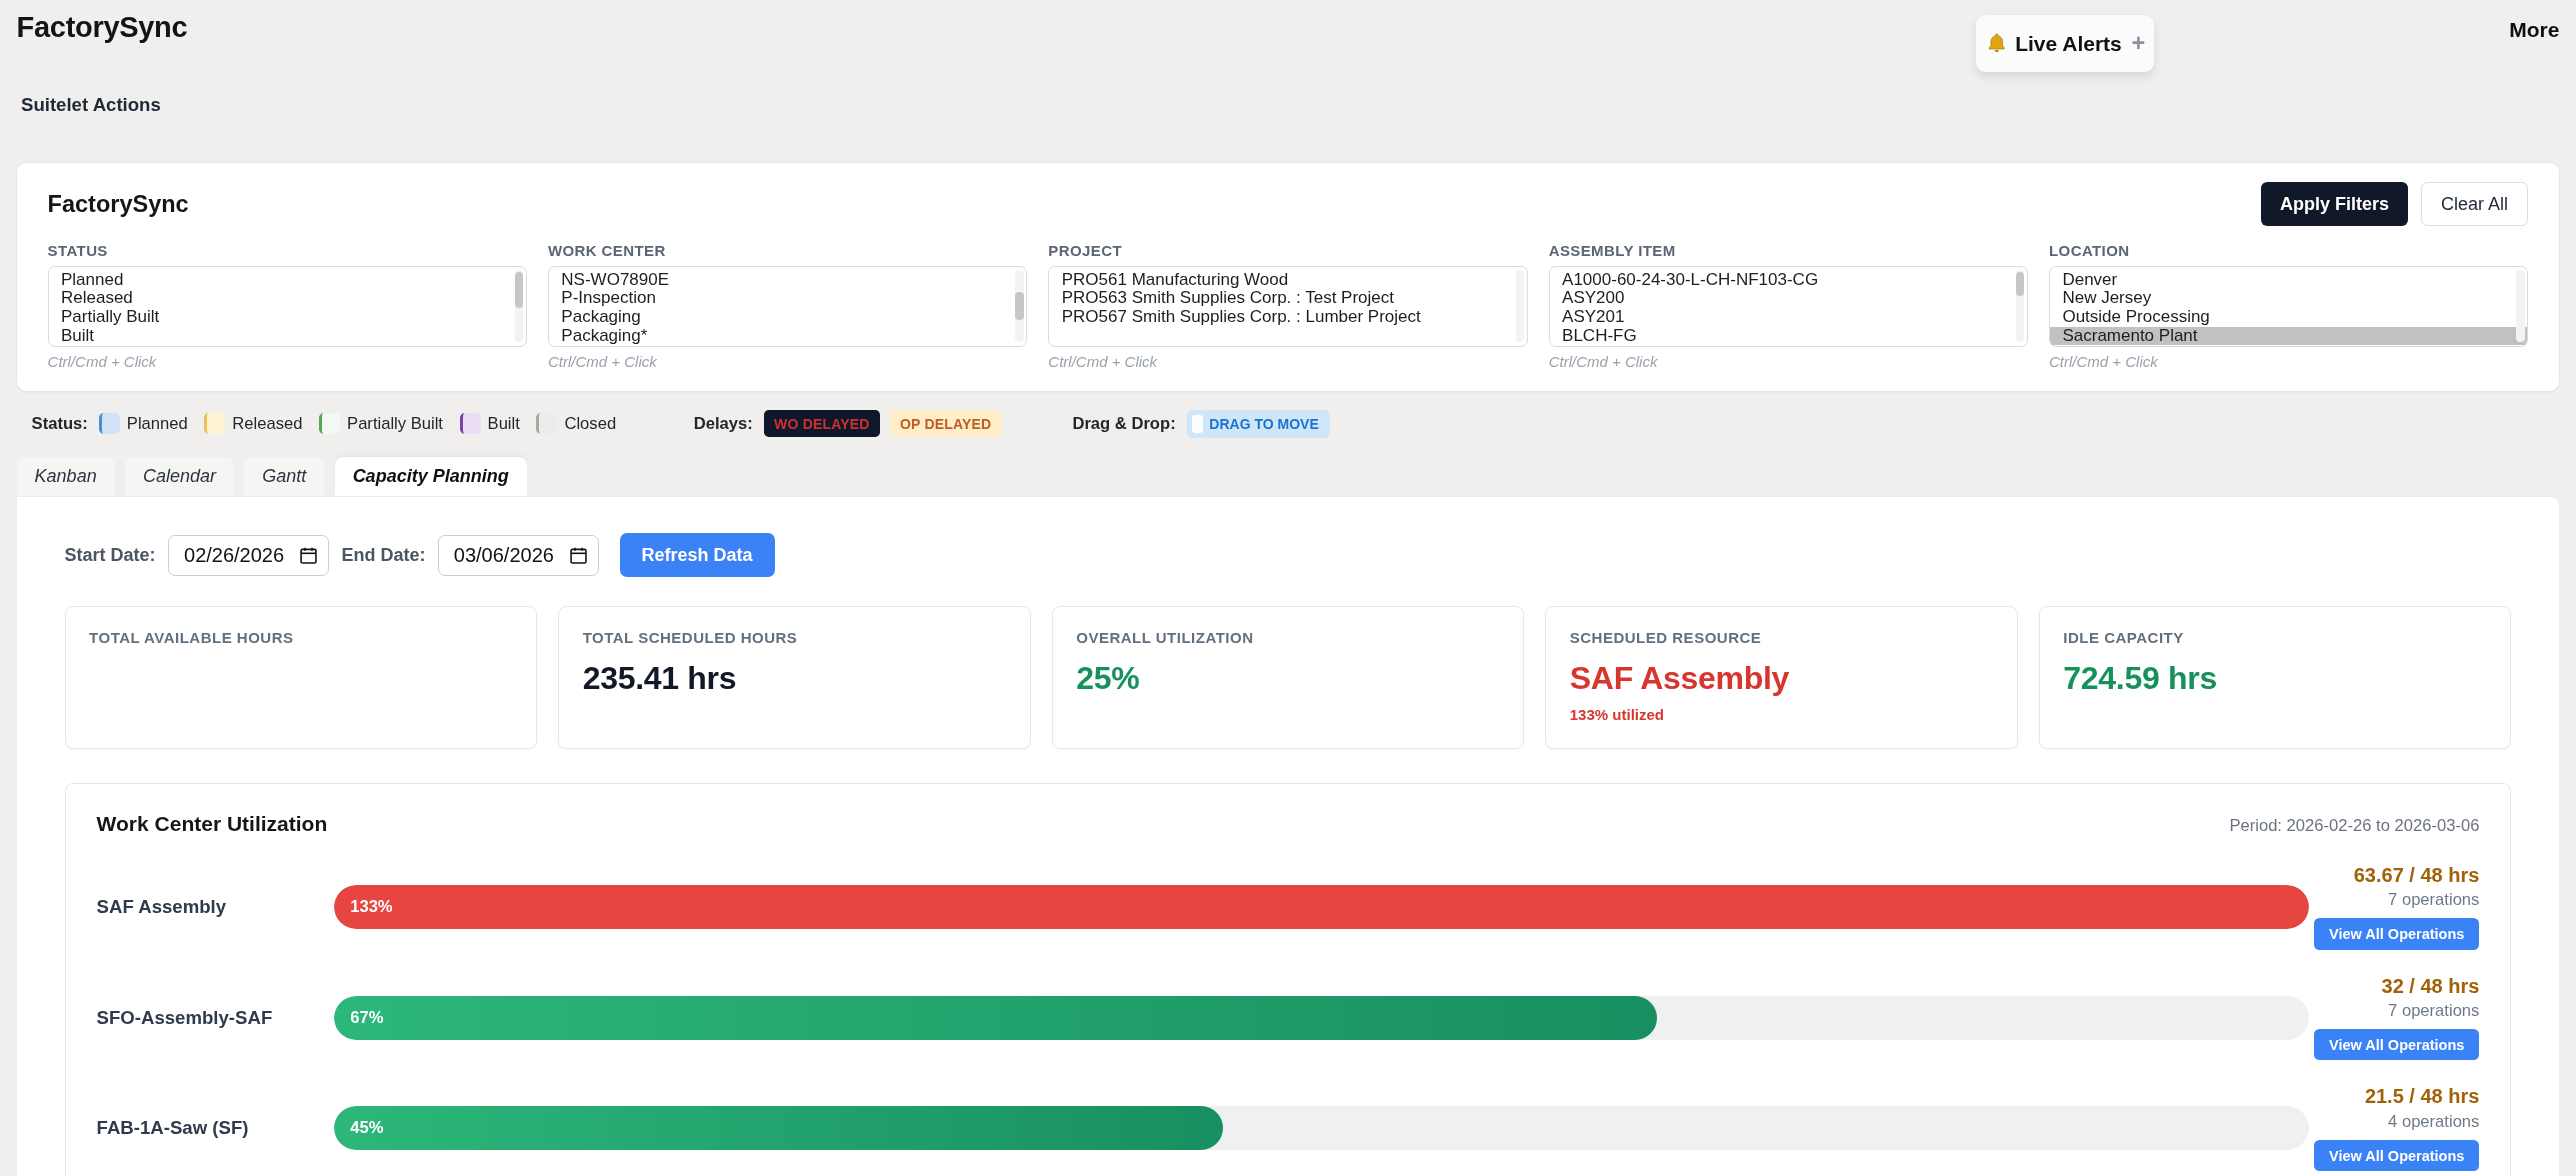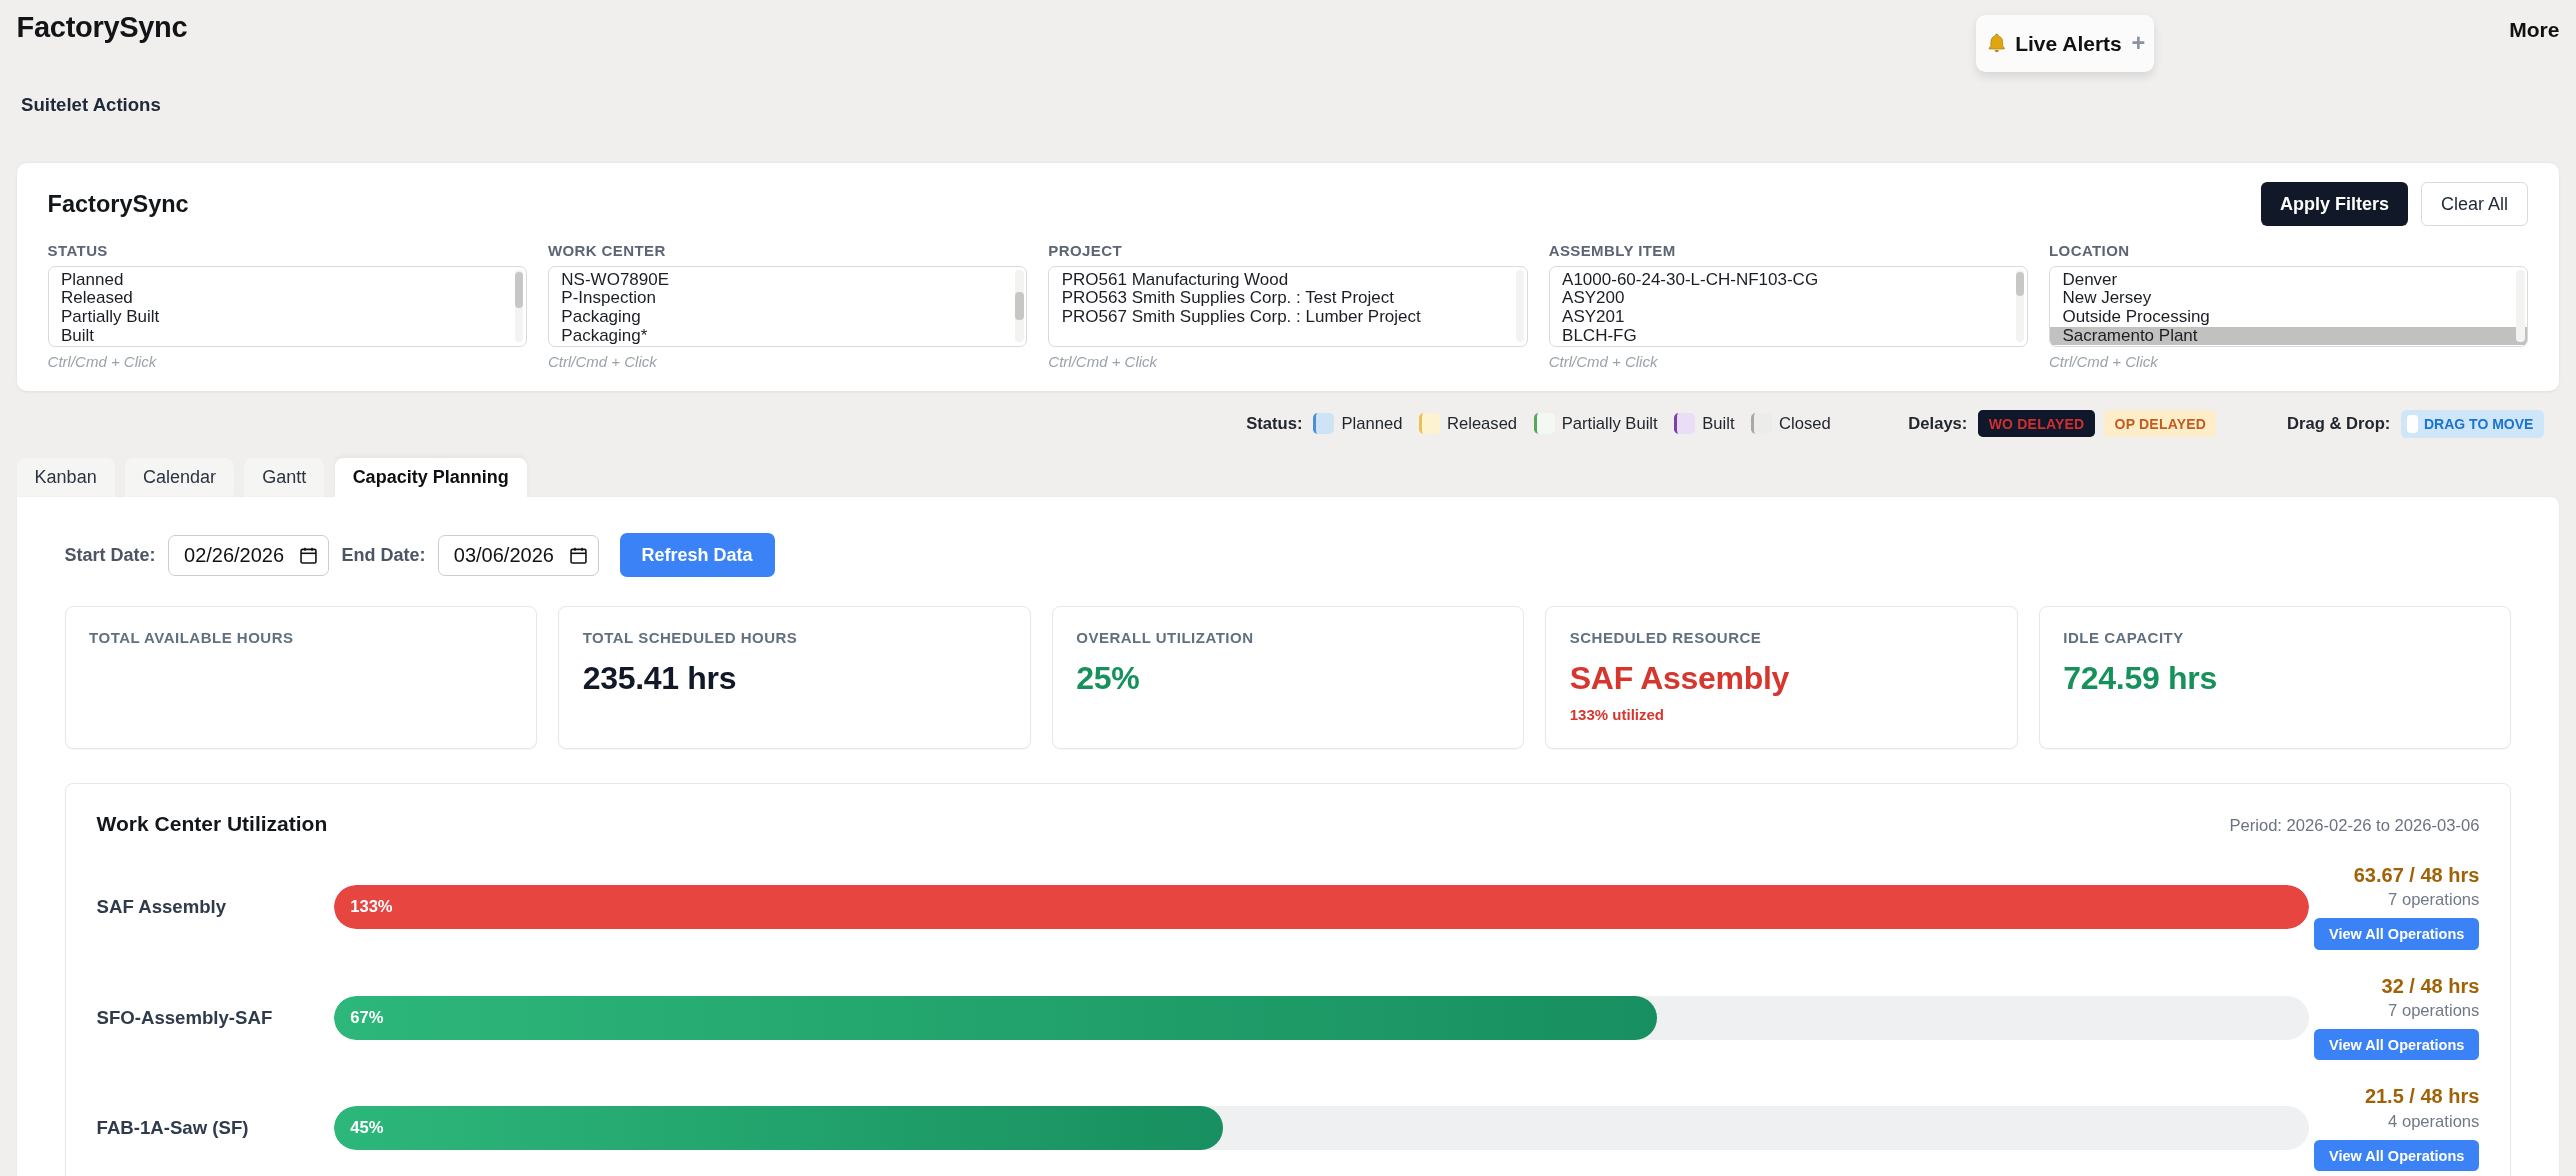--- a/index.html
+++ b/index.html
@@ -30,30 +30,30 @@
   .filter-grid { margin-top:16.6px; display:grid; grid-template-columns:repeat(5,1fr); gap:21px; }
   .flabel { font-size:15px; font-weight:700; color:#5b6573; letter-spacing:0.4px; margin-bottom:6.2px; }
   .flist { position:relative; height:81px; border:1px solid #d9dade; border-radius:7px; background:#fff; overflow:hidden; padding-top:4.1px; }
   .flist ul { list-style:none; }
   .flist li { font-size:17px; color:#1b1f24; padding-left:12.4px; line-height:18.6px; white-space:nowrap; cursor:pointer; }
   .flist li.sel { background:#c1c1bf; }
   .sb-track { position:absolute; right:2.8px; top:3.4px; bottom:3.4px; width:8.3px; border-radius:4.1px; background:#f3f3f2; }
   .sb-thumb { position:absolute; right:2.8px; width:8.3px; border-radius:4.1px; background:#c7c7c6; }
   .fhint { margin-top:6.2px; font-size:15px; font-style:italic; color:#9aa2ab; }
   
-  .legend { margin:11px 16.6px 0; padding:8.3px 15px; display:flex; align-items:center; font-size:16.6px; color:#22272e;justify-content:flex-end; }
+  .legend { margin:11px 16.6px 0; padding:8.3px 15px; display:flex; align-items:center; font-size:16.6px; color:#22272e; }
   .lg-label { font-weight:700; margin-right:11px; }
   .lg-label.ml { margin-left:61px; }
   .lg-item { display:flex; align-items:center; gap:7px; margin-right:16.6px; }
   .sw { width:21px; height:21px; border-radius:4.8px; border-left-width:3.4px; border-left-style:solid; }
   .badge { border-radius:4.8px; padding:5.5px 10.3px; font-size:14px; font-weight:700; letter-spacing:0.2px; margin-right:9.7px; }
   .drag-badge { display:inline-flex; align-items:center; gap:6.2px; border-radius:5.5px; padding:4.8px 11px 4.8px 5.5px; font-size:14px; font-weight:700; cursor:grab; }
   .drag-handle { width:11px; height:18px; background:#fff; border-radius:3.4px; opacity:.95; }
   
-  .tabs { margin:11px 16.6px 0; display:flex; gap:10.3px; align-items:center; height:40px; }
+  .tabs { margin:11px 16.6px 0; display:flex; gap:10.3px; align-items:flex-start; height:40px;font-style:italic; }
   .tab { background:#f5f5f3; color:#2b3440; border-radius:8.3px 8.3px 0 0; padding:9px 18px; font-size:18px; cursor:pointer; position:relative; }
   .tab.active { background:#fff; font-weight:700; color:#0d0f12; z-index:2; box-shadow:0 -2.1px 4.1px rgba(0,0,0,.04); }
   
   .panel { margin:0 16.6px; background:#fff; border-radius:0 8.3px 8.3px 8.3px; box-shadow:0 0.7px 2.8px rgba(0,0,0,.05);
     padding:36px 48px 41px; position:relative; z-index:1; min-height:690px; }
   .date-row { display:flex; align-items:center; gap:12.4px; font-size:18px; }
   .dlabel { color:#4b5563; font-weight:600; }
   .dwrap { position:relative; }
   .dwrap input { width:161px; height:41px; border:1px solid #c9ced6; border-radius:7px; font-size:20px; font-family:inherit;
     padding:0 40px 0 15px; color:#111; background:#fff; }

